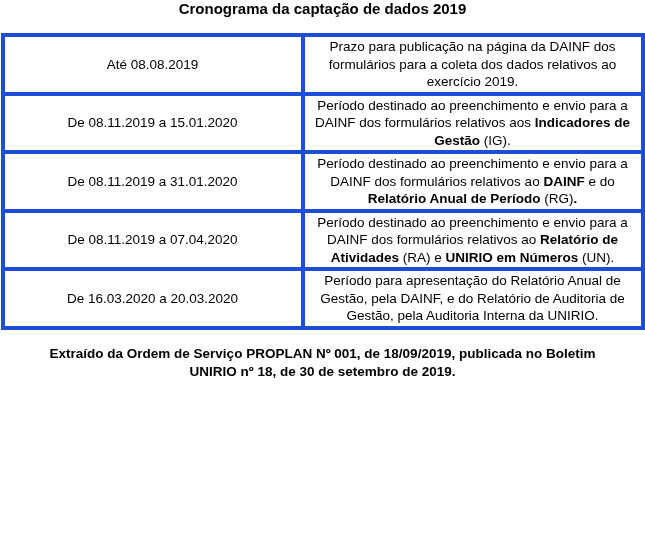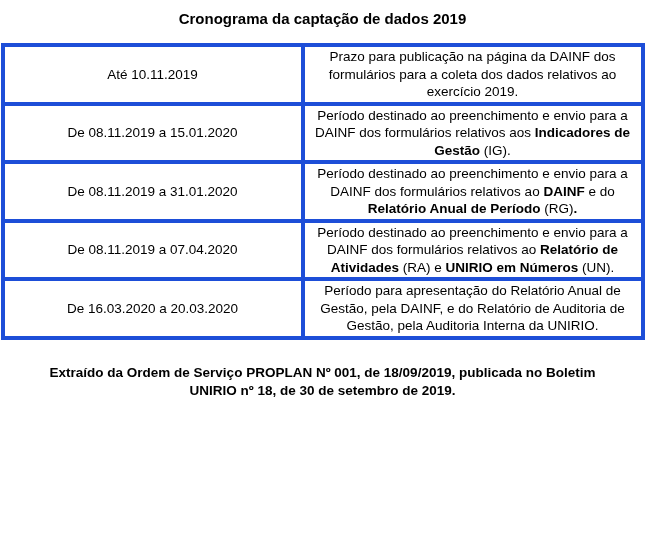--- a/index.html
+++ b/index.html
@@ -11,21 +11,20 @@
     width: 645px;
     height: 539px;
     font-family: "Liberation Sans", sans-serif;
     color: #000000;
     overflow: hidden;
   }
   .page {
     width: 645px;
     height: 539px;
     box-sizing: border-box;
-    padding-top: 10px;
   }
   .title {
     font-size: 15px;
     font-weight: bold;
     text-align: center;
     margin: 0 0 16px 0;
   }
   table.schedule {
     border-collapse: collapse;
     margin: 0 auto;
@@ -45,34 +44,34 @@
     width: 286px;
   }
   td.description-cell {
     width: 326px;
   }
   .footer {
     font-weight: bold;
     font-size: 13.5px;
     line-height: 18px;
     text-align: center;
-    margin: 24px auto 0 auto;
+    margin: 15px auto 0 auto;
     width: 580px;
   }
 </style>
 </head>
 <body>
 
 <div class="page">
   <h1 class="title">Cronograma da captação de dados 2019</h1>
 
   <table class="schedule">
     <tbody>
         <tr>
-          <td class="period-cell">Até 10.11.2019</td>
+          <td class="period-cell">Até 08.08.2019</td>
           <td class="description-cell"><span>Prazo para publicação na página da DAINF dos formulários para a coleta dos dados relativos ao exercício 2019.</span></td>
         </tr>
         <tr>
           <td class="period-cell">De 08.11.2019 a 15.01.2020</td>
           <td class="description-cell"><span>Período destinado ao preenchimento e envio para a DAINF dos formulários relativos aos </span><b>Indicadores de Gestão</b><span> (IG).</span></td>
         </tr>
         <tr>
           <td class="period-cell">De 08.11.2019 a 31.01.2020</td>
           <td class="description-cell"><span>Período destinado ao preenchimento e envio para a DAINF dos formulários relativos ao </span><b>DAINF</b><span> e do </span><b>Relatório Anual de Período</b><span> (RG)</span><b>.</b></td>
         </tr>

